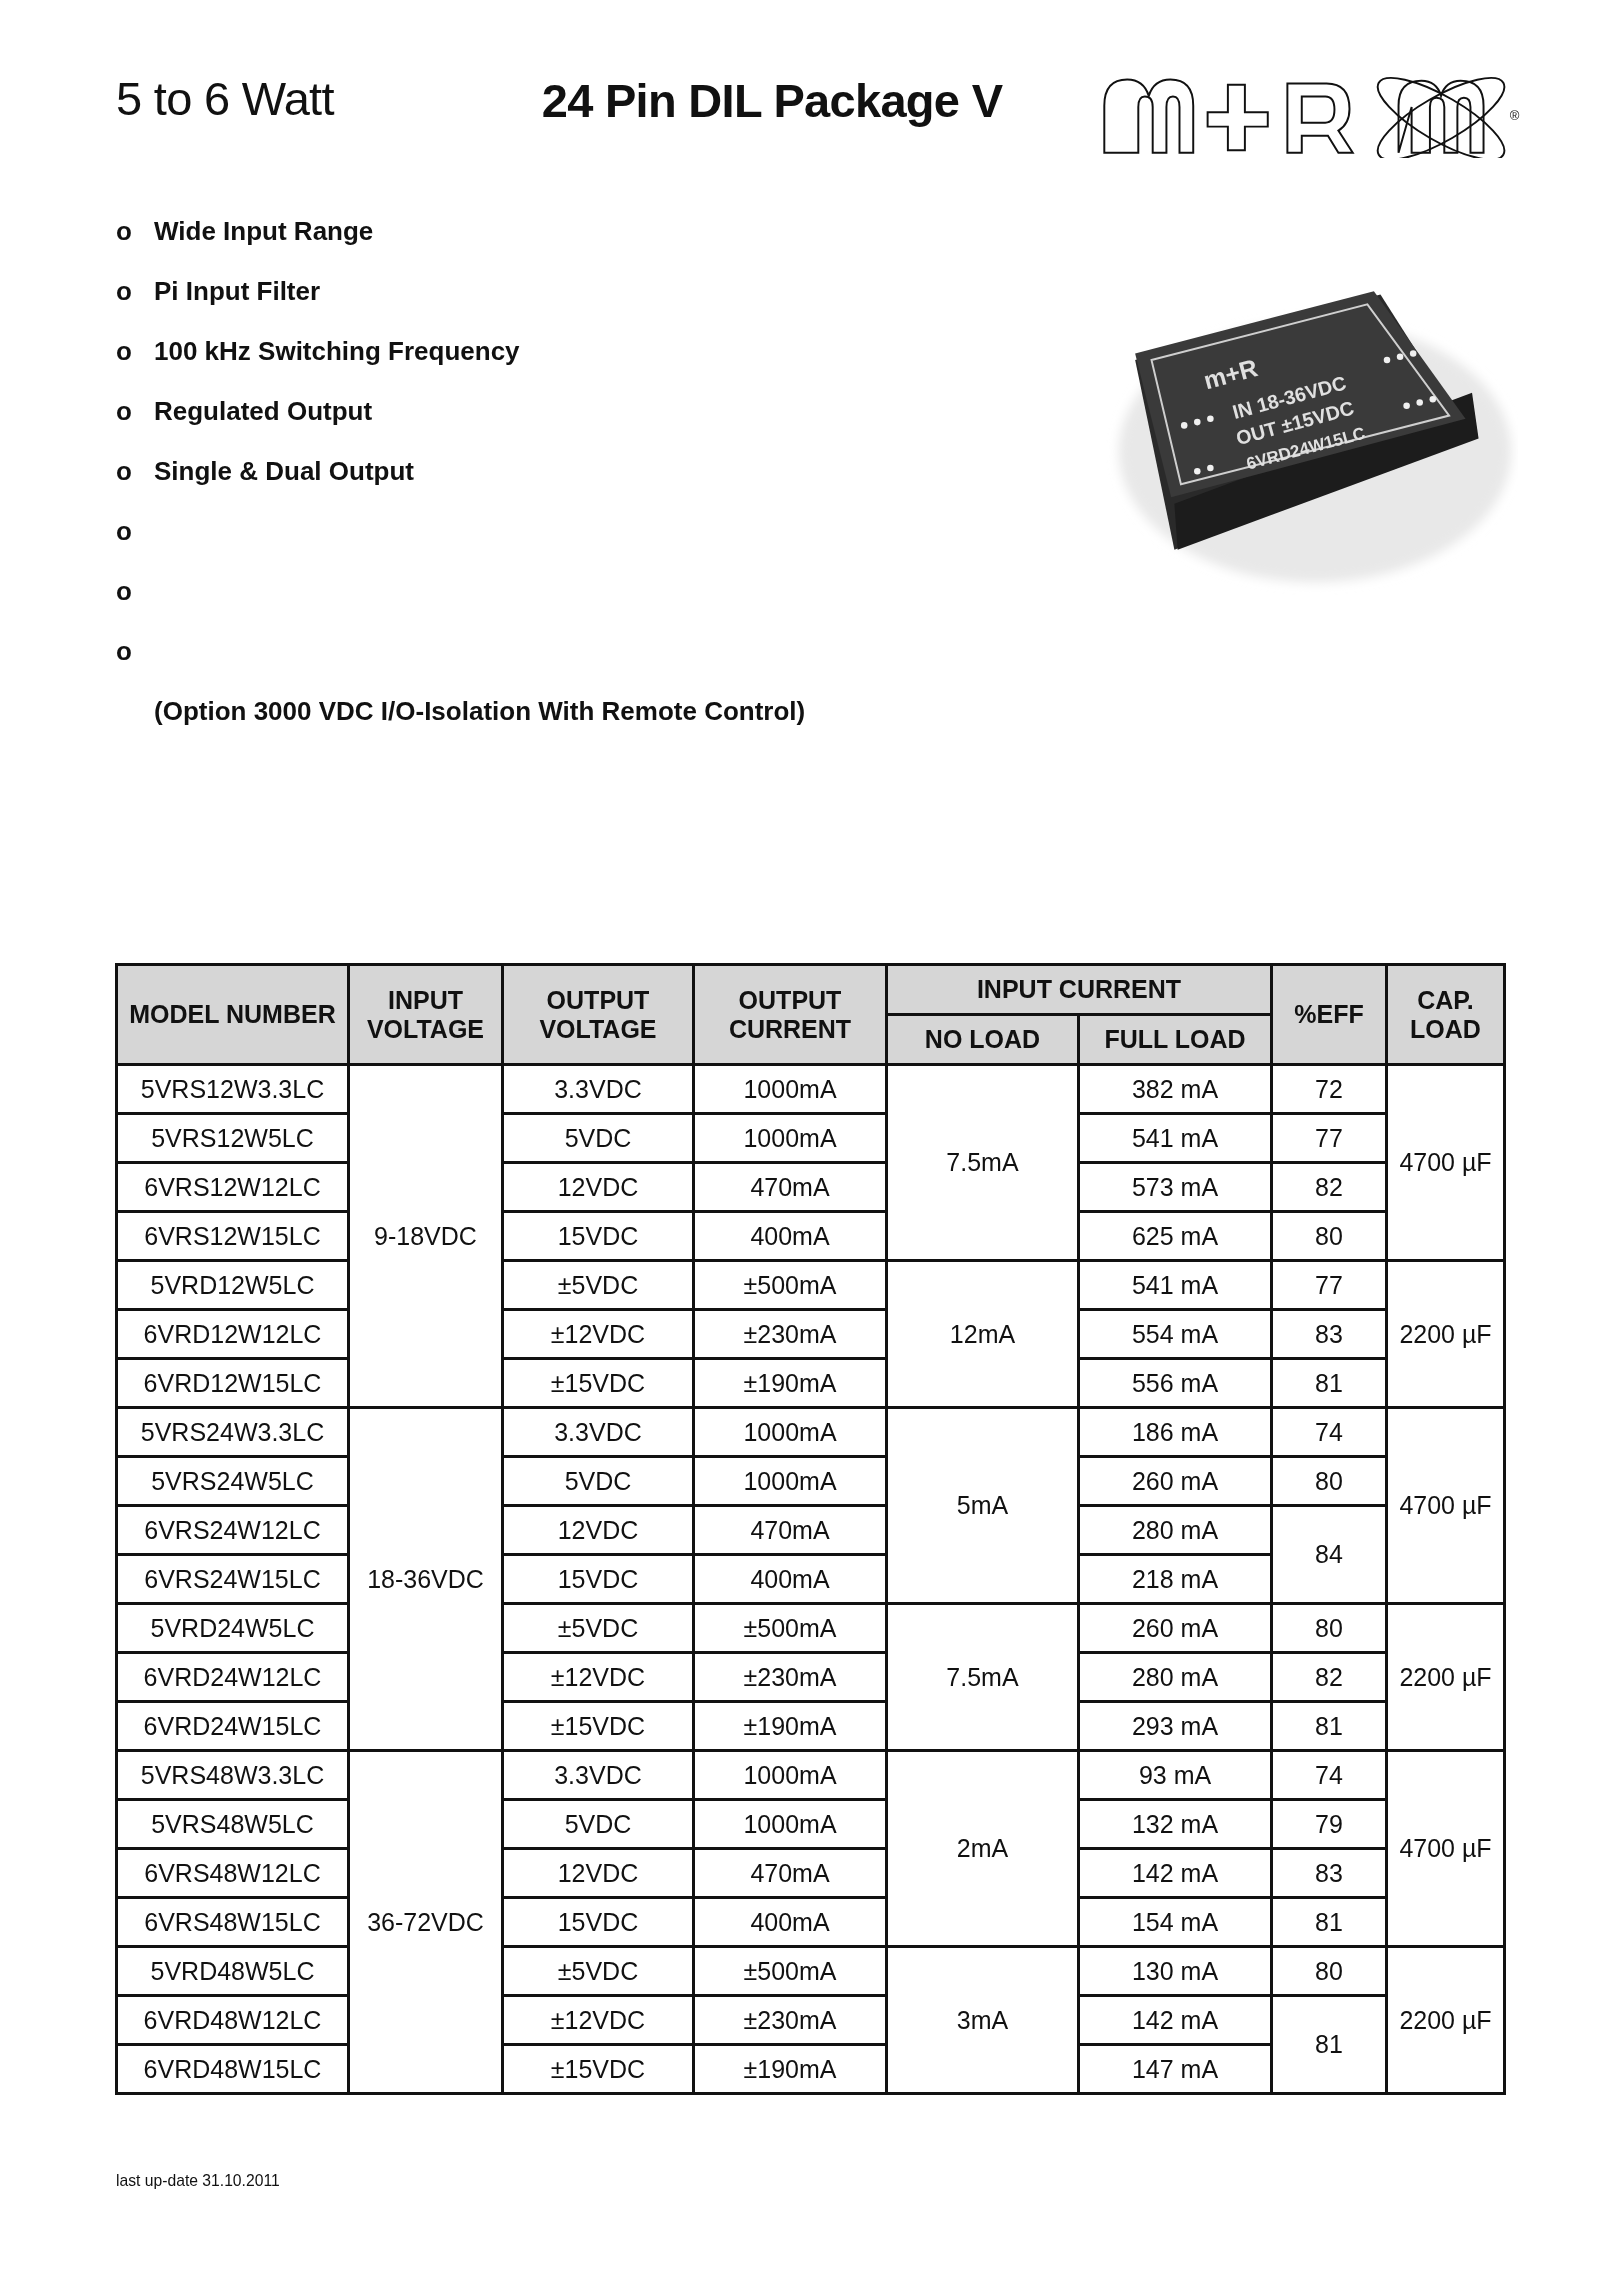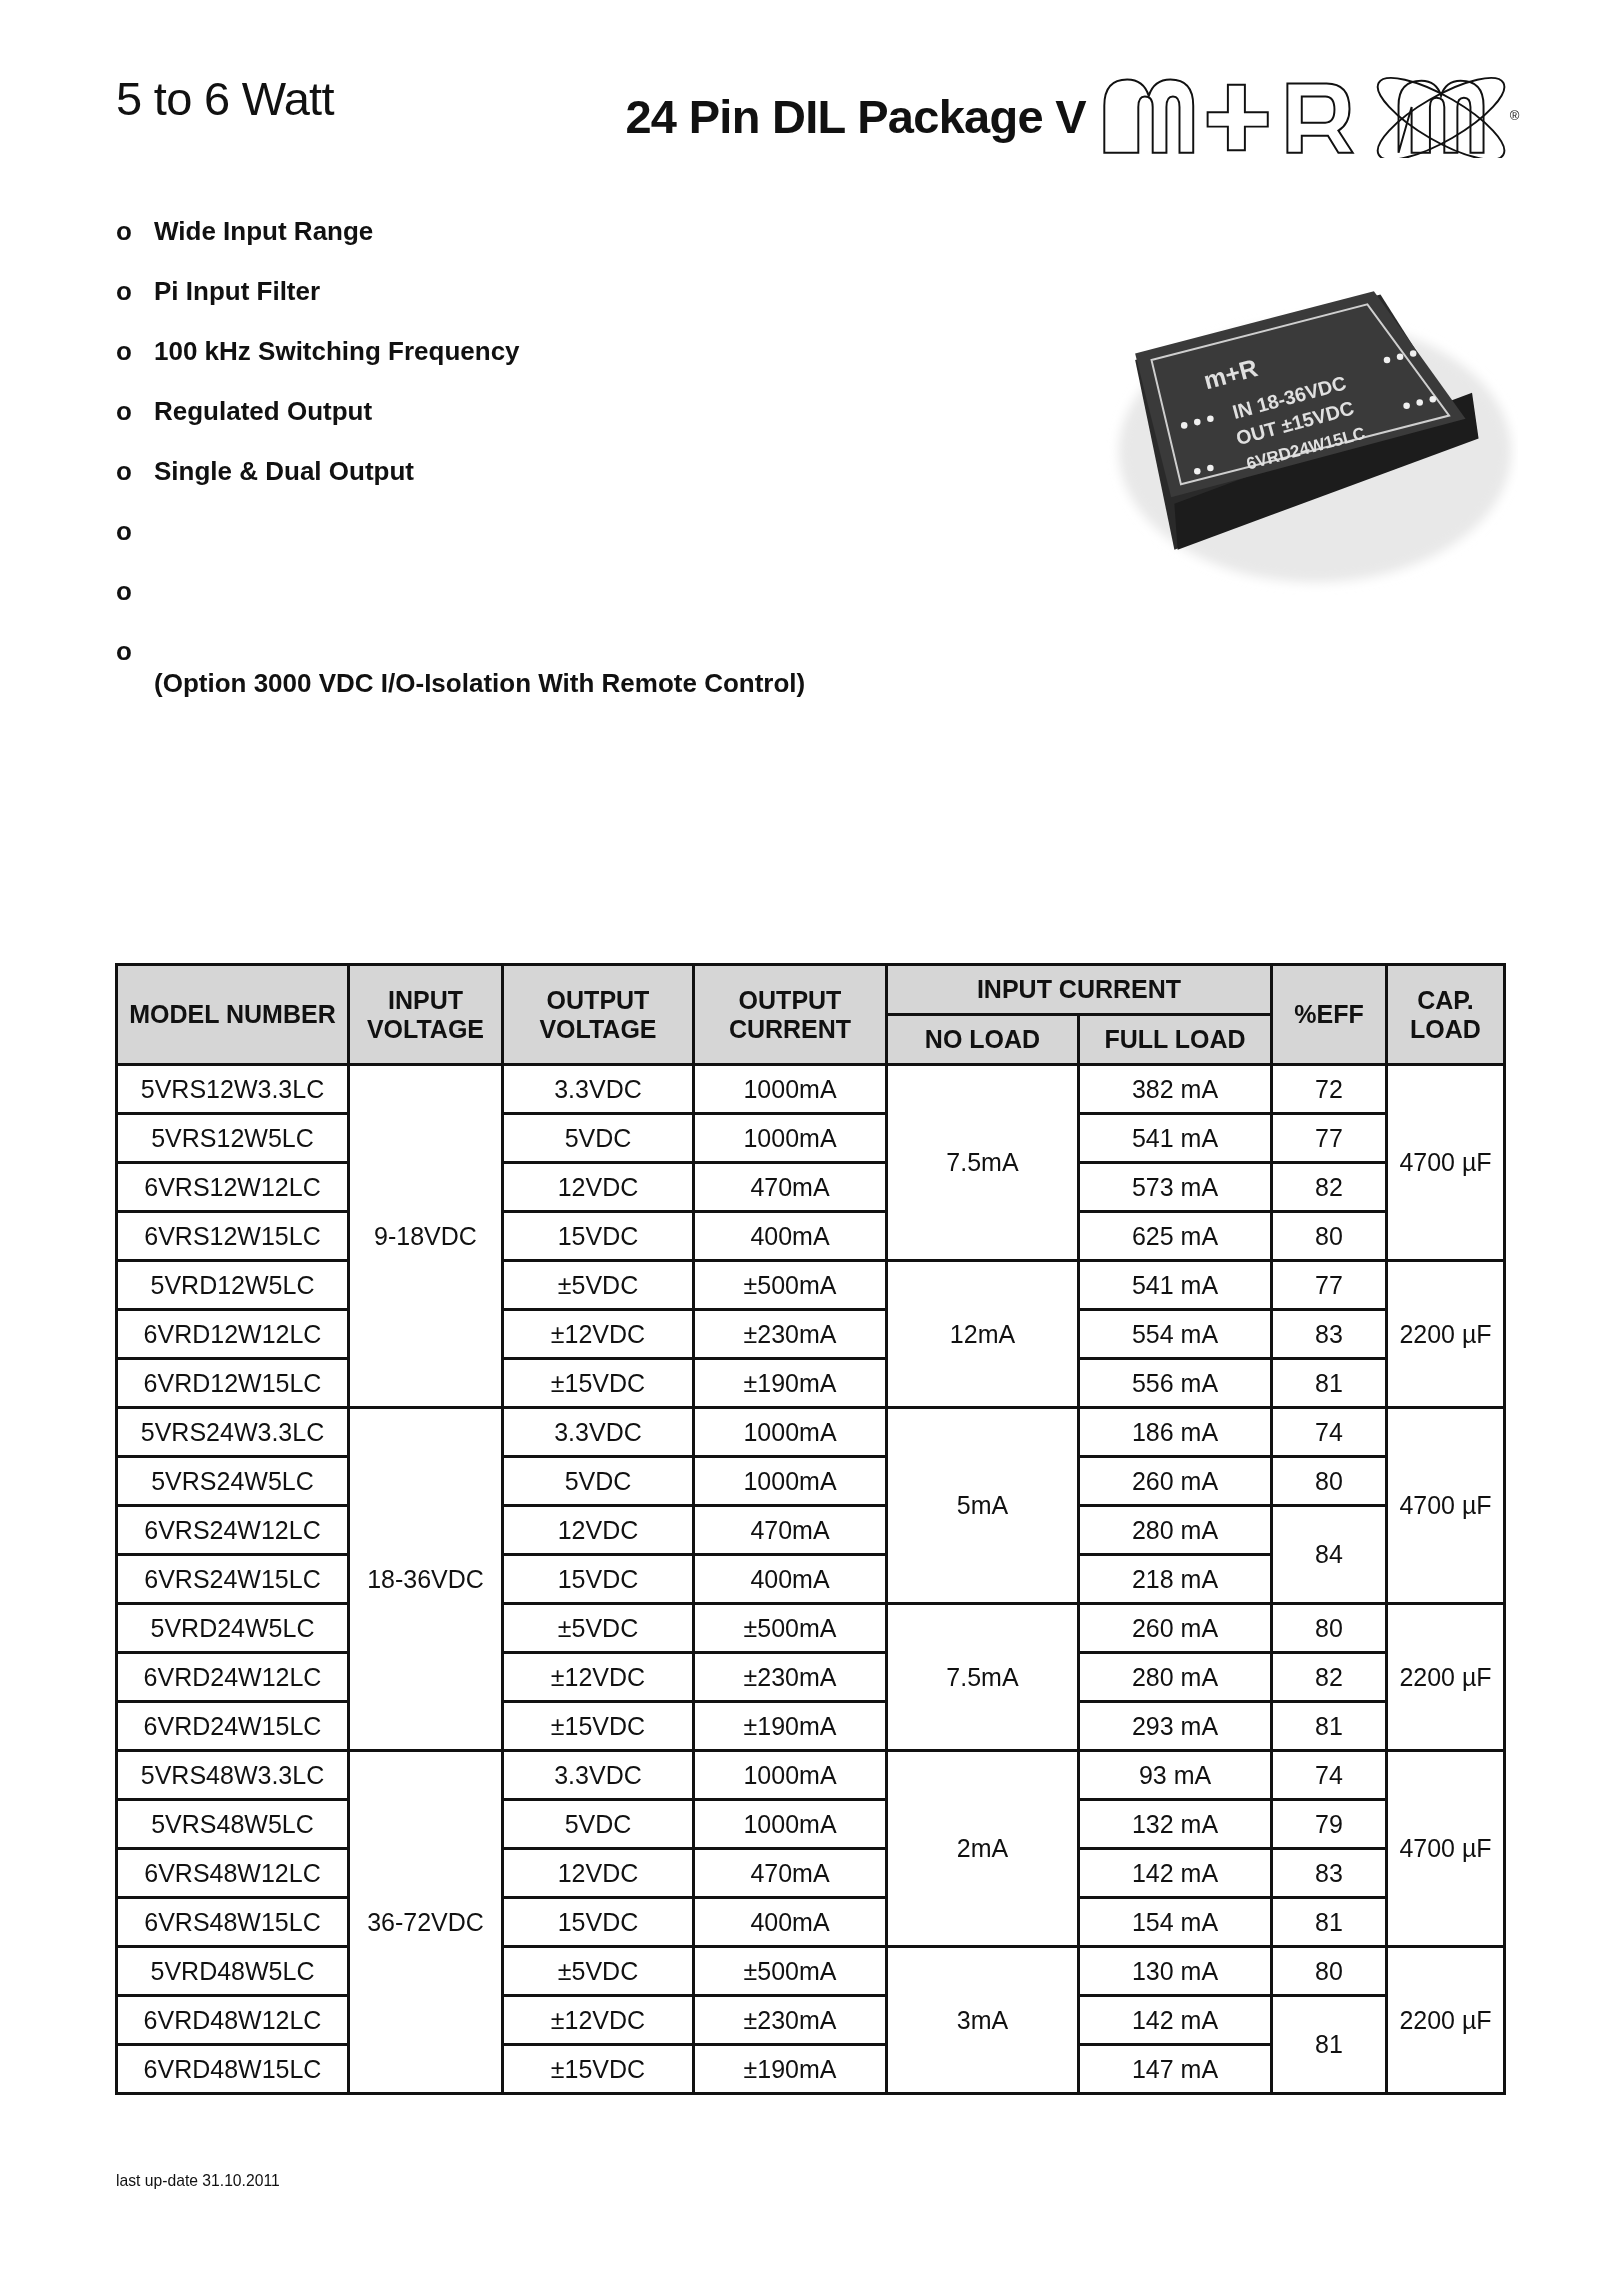--- a/index.html
+++ b/index.html
@@ -1,27 +1,27 @@
 <!DOCTYPE html>
 <html style="font-size:10.5px"><head>
 <meta charset="utf-8">
 <style>
   html, body { margin: 0; padding: 0; background: #ffffff; }
   body { width: 1622px; height: 2295px; position: relative; overflow: hidden;
          font-family: "Liberation Sans", sans-serif; color: #111; }
   .title-left { position: absolute; left: 116px; top: 71px; font-size: 47px; font-weight: normal; letter-spacing: -0.7px; }
-  .title-center { position: absolute; left: 458px; top: 87px; width: 628px; text-align: right;
+  .title-center { position: absolute; left: 458px; top: 71px; width: 628px; text-align: center;
                   font-size: 47px; font-weight: bold; line-height: 59px; letter-spacing: -0.7px; }
   .logo { position: absolute; left: 1091px; top: 73px; width: 432px; height: 85px; }
   .features { position: absolute; left: 116px; top: 216px; margin: 0; padding: 0; list-style: none; }
   .features li { font-size: 26px; font-weight: bold; height: 60px; display: flex; }
   .features li .bullet { width: 38px; font-weight: bold; }
   .features li.multi { height: auto; flex-direction: column; }
   .features li.multi .row { display: flex; }
-  .features li.multi .row2 { padding-left: 38px; margin-top: 1px; }
+  .features li.multi .row2 { padding-left: 38px; margin-top: 29px; }
   .product { position: absolute; left: 1099px; top: 288px; width: 419px; height: 314px; }
   table.spec { position: absolute; left: 115px; top: 963px; border-collapse: collapse;
                width: 1389px; table-layout: fixed; }
   table.spec th, table.spec td { border: 3.9px solid #111; text-align: center; vertical-align: middle;
                font-size: 25px; padding: 0; }
   table.spec th { background: #d6d6d6; font-weight: bold; font-size: 25px; line-height: 29px; }
   table.spec thead tr.h1 th { height: 47px; }
   table.spec thead tr.h2 th { height: 47px; }
   table.spec tbody td { height: 46px; font-weight: normal; }
   .footer { position: absolute; left: 116px; top: 2172px; font-size: 15.7px; }

